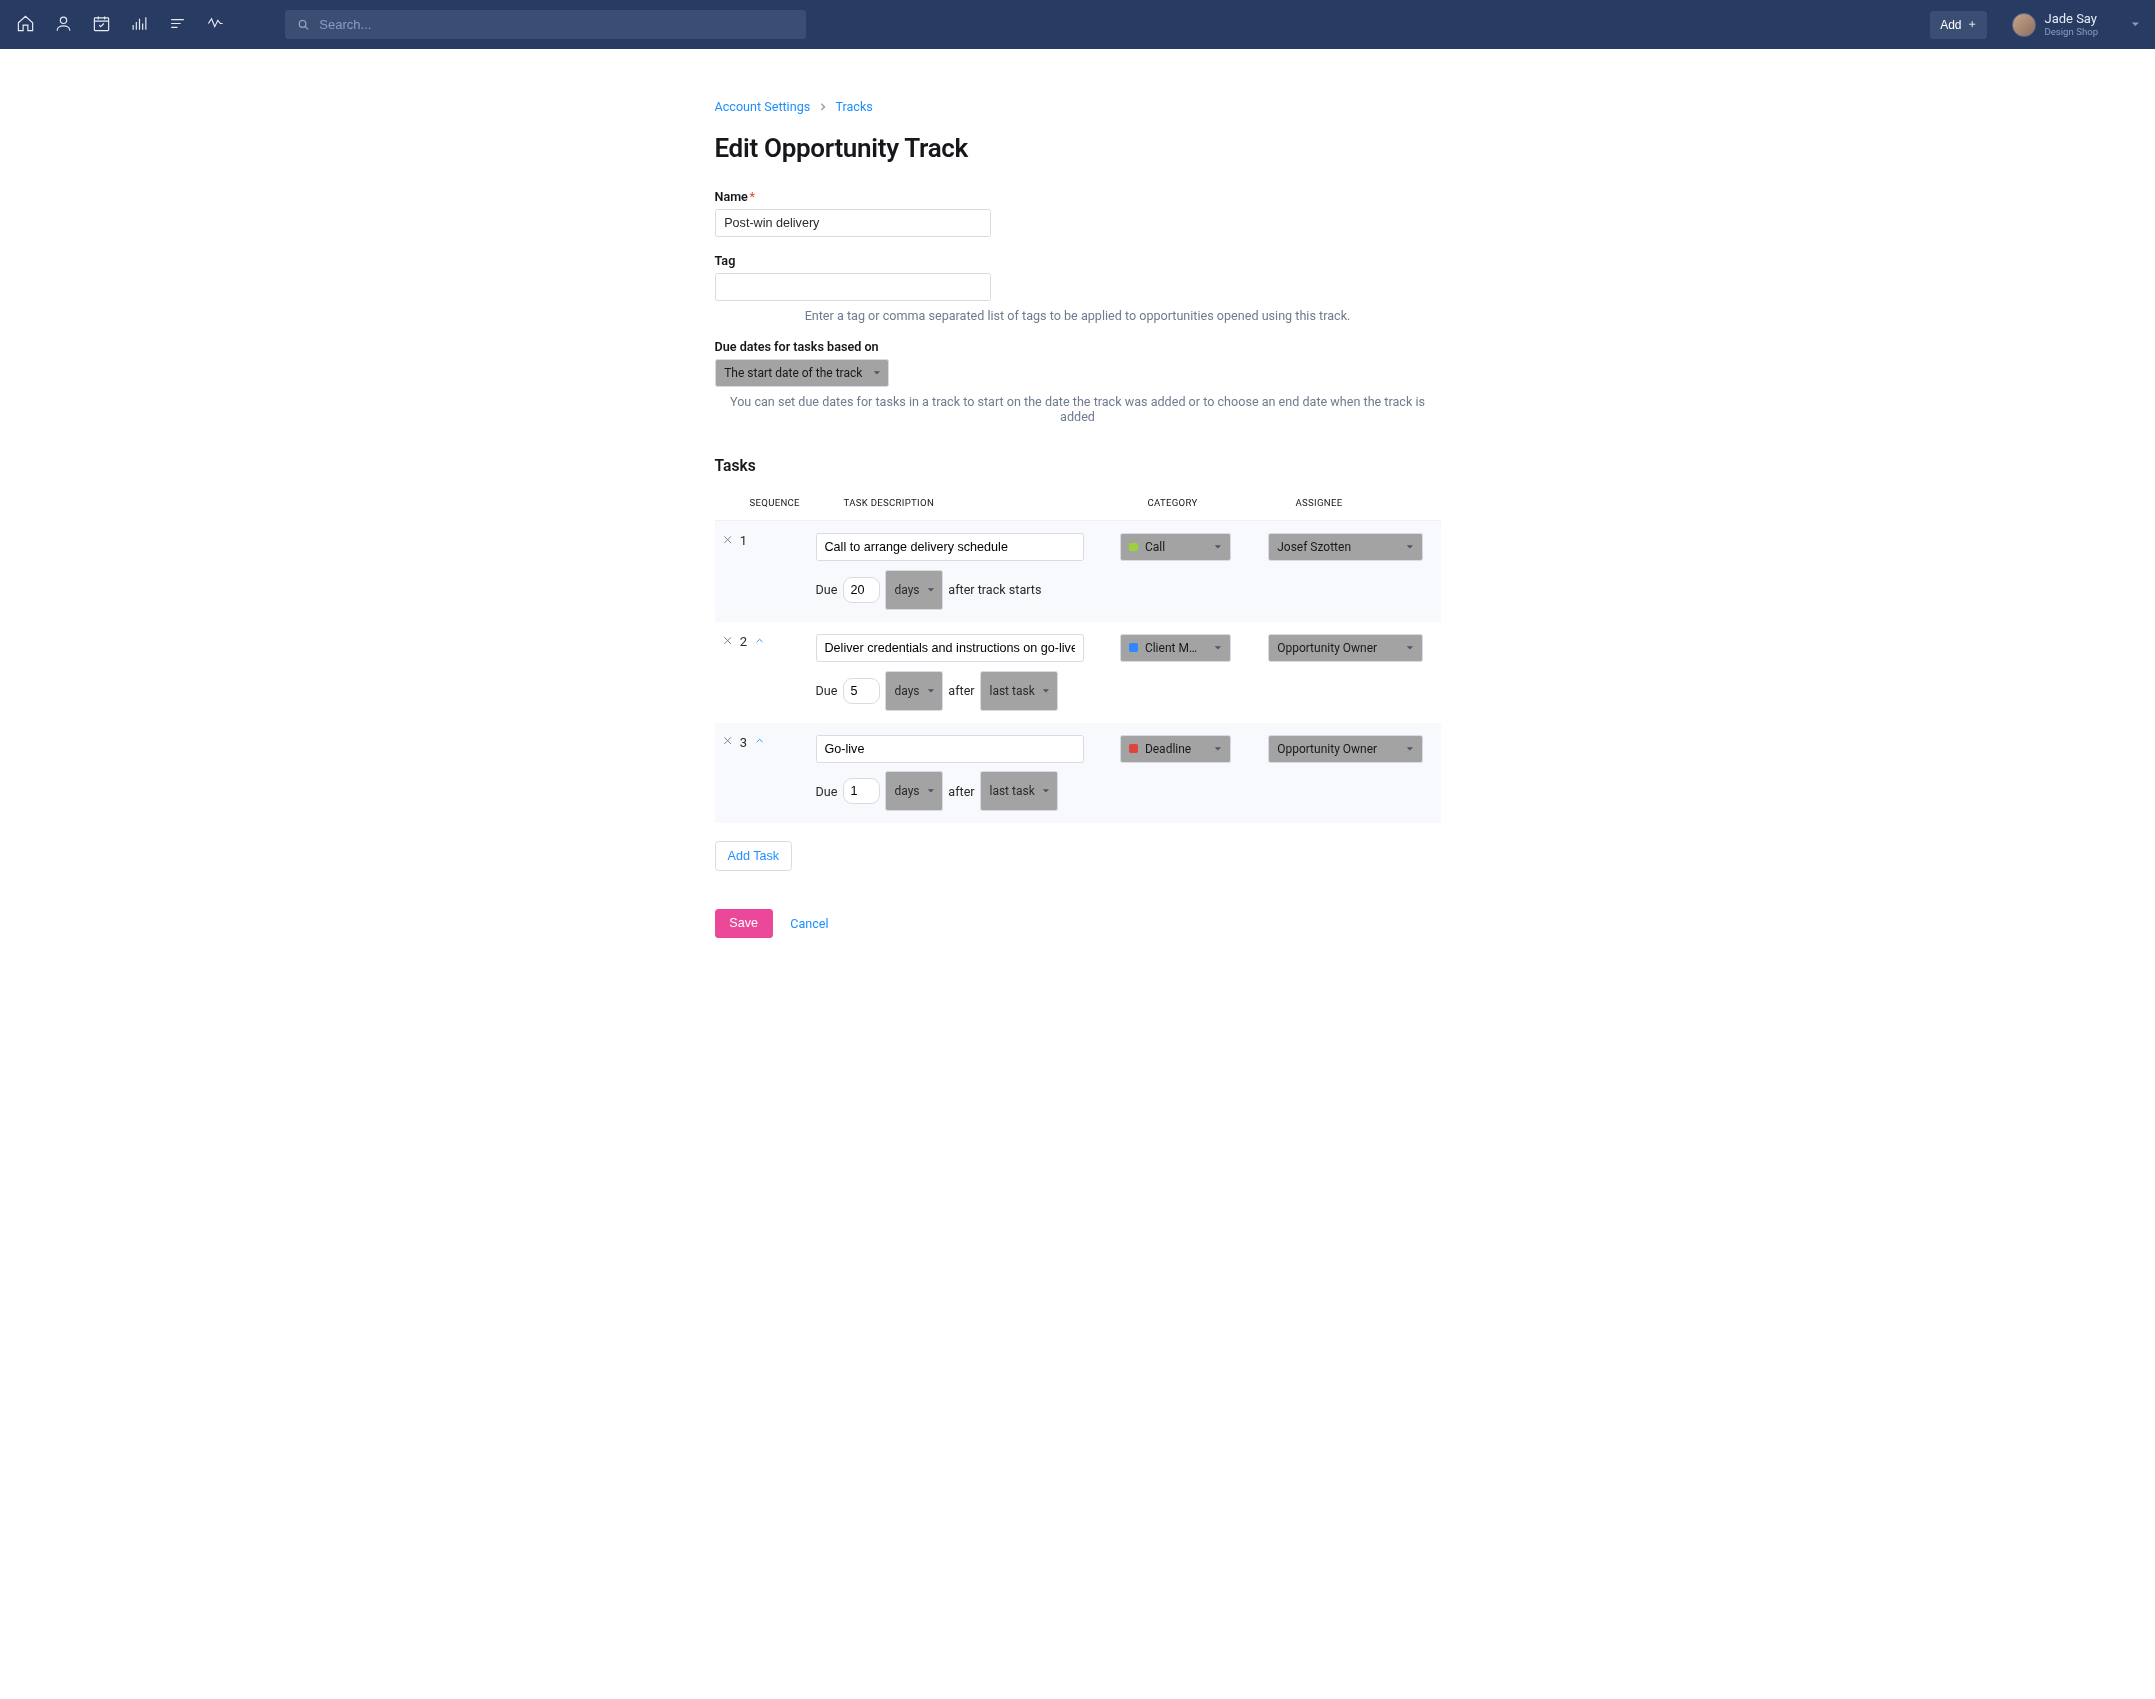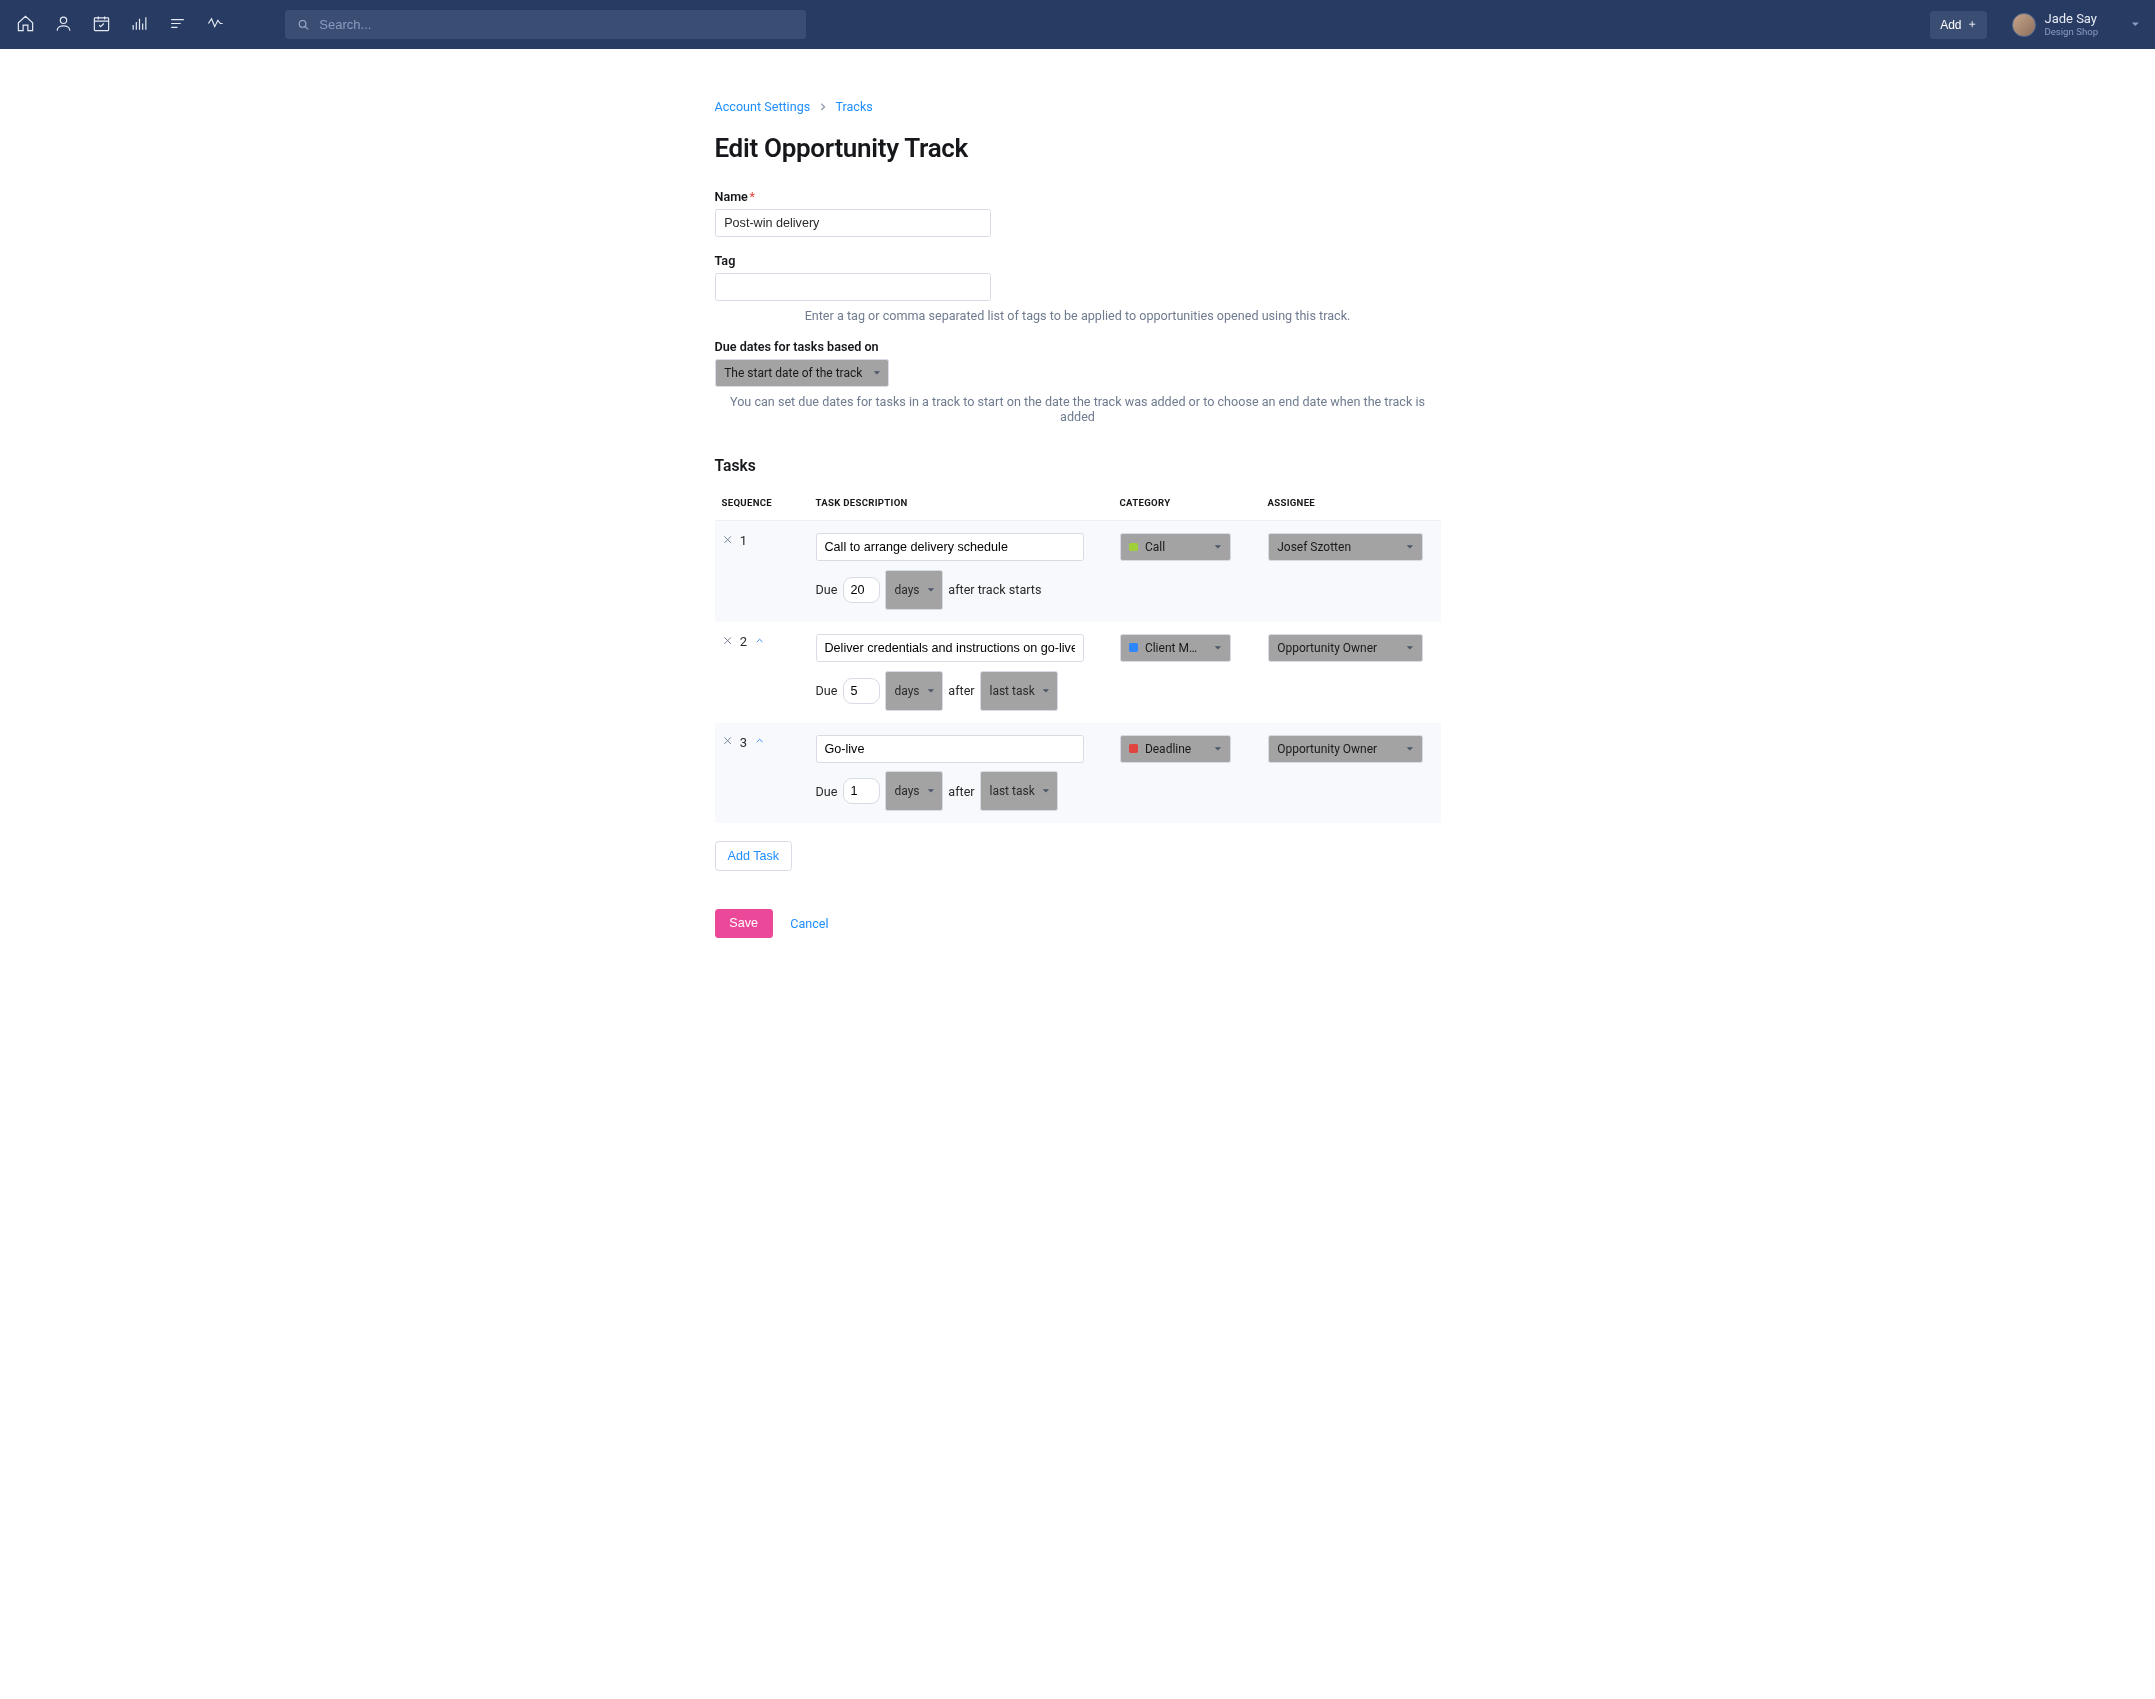--- a/index.html
+++ b/index.html
@@ -29,21 +29,21 @@
 .field { margin-bottom: 15.6px; }
 .label { font-size: 12.6px; font-weight: 600; color: #15171a; margin-bottom: 5.2px; display: block; }
 .req { color: #e0443e; font-weight: 400; margin-left: 1.7px; }
 .text-input { width: 276px; height: 28px; border: 0.9px solid #d7dbe3; border-radius: 2.6px; padding: 0 8.7px; font-size: 12.6px; color: #2a2a2a; outline: none; }
 .help { color: #6f7b8f; font-size: 12.6px; margin-top: 7px; text-align: center; }
 .select { height: 28px; border: 0.9px solid #d7dbe3; border-radius: 2.6px; padding: 0 26px 0 8.7px; font-size: 12px; background: #a3a3a3; position: relative; display: inline-flex; align-items: center; cursor: pointer; }
 .select .caret { position: absolute; right: 7.8px; top: 50%; transform: translateY(-50%); }
 .caret svg { width: 7.8px; height: 7.8px; fill: #4a5568; }
 h2 { font-size: 15.6px; font-weight: 600; color: #15171a; margin: 33px 0 10.4px; }
 .tasks-head { display: grid; grid-template-columns: 94px 304px 148px 156px; padding: 12px 0 12px 7px; border-bottom: 0.9px solid #eef0f4; }
-.tasks-head .col { font-size: 9.6px; font-weight: 700; letter-spacing: 0.3px; color: #15171a; }
+.tasks-head .col { font-size: 9.6px; font-weight: 400; letter-spacing: 0.3px; color: #15171a; margin-left: 28px; }
 .task-row { display: grid; grid-template-columns: 94px 304px 148px 156px; padding: 12px 0 12px 7px; align-items: start; gap: 0; }
 .task-row.odd { background: #f8f9fc; }
 .seq { display: flex; align-items: center; gap: 7px; font-size: 13px; color: #2a2a2a; }
 .seq .x svg { width: 11.3px; height: 11.3px; stroke: #6f7b8f; stroke-width: 2; fill: none; cursor: pointer; }
 .seq .up svg { width: 11.3px; height: 11.3px; stroke: #2f87ff; stroke-width: 2; fill: none; cursor: pointer; }
 .desc-col {}
 .desc-input { width: 268px; height: 28px; border: 0.9px solid #d7dbe3; border-radius: 2.6px; padding: 0 8px; font-size: 12.6px; outline: none; }
 .due-line { display: flex; align-items: center; gap: 5.2px; margin-top: 8.7px; font-size: 12.6px; color: #2a2a2a; }
 .due-num { width: 37px; height: 26px; border: 0.9px solid #d7dbe3; border-radius: 9px; padding: 0 7px; font-size: 12.6px; text-align: left; outline: none; }
 .small-select { height: 40px; padding: 0 22.6px 0 8.7px; justify-content: center; }

